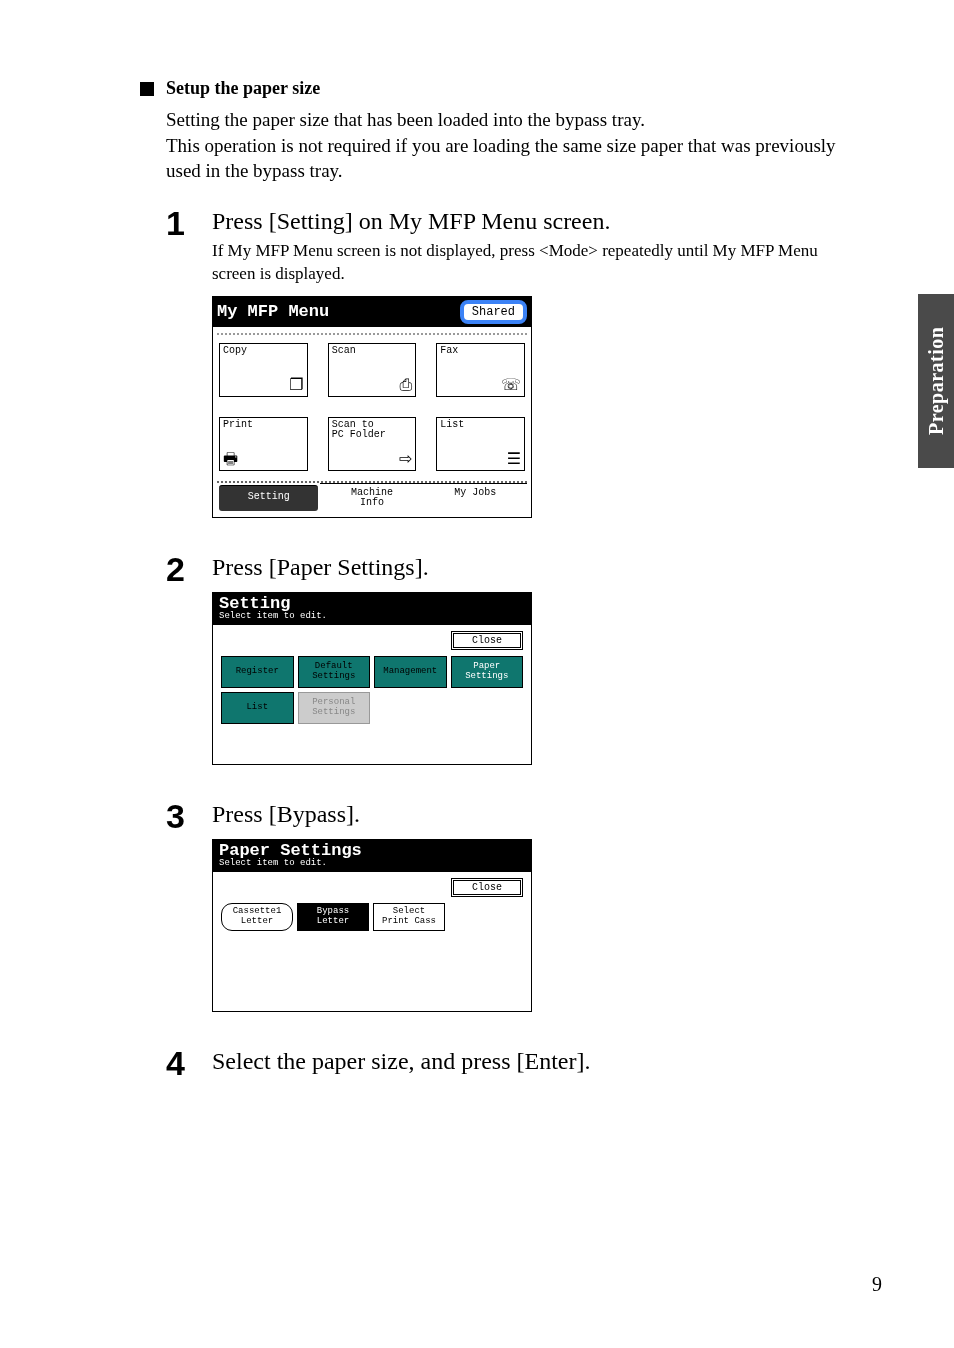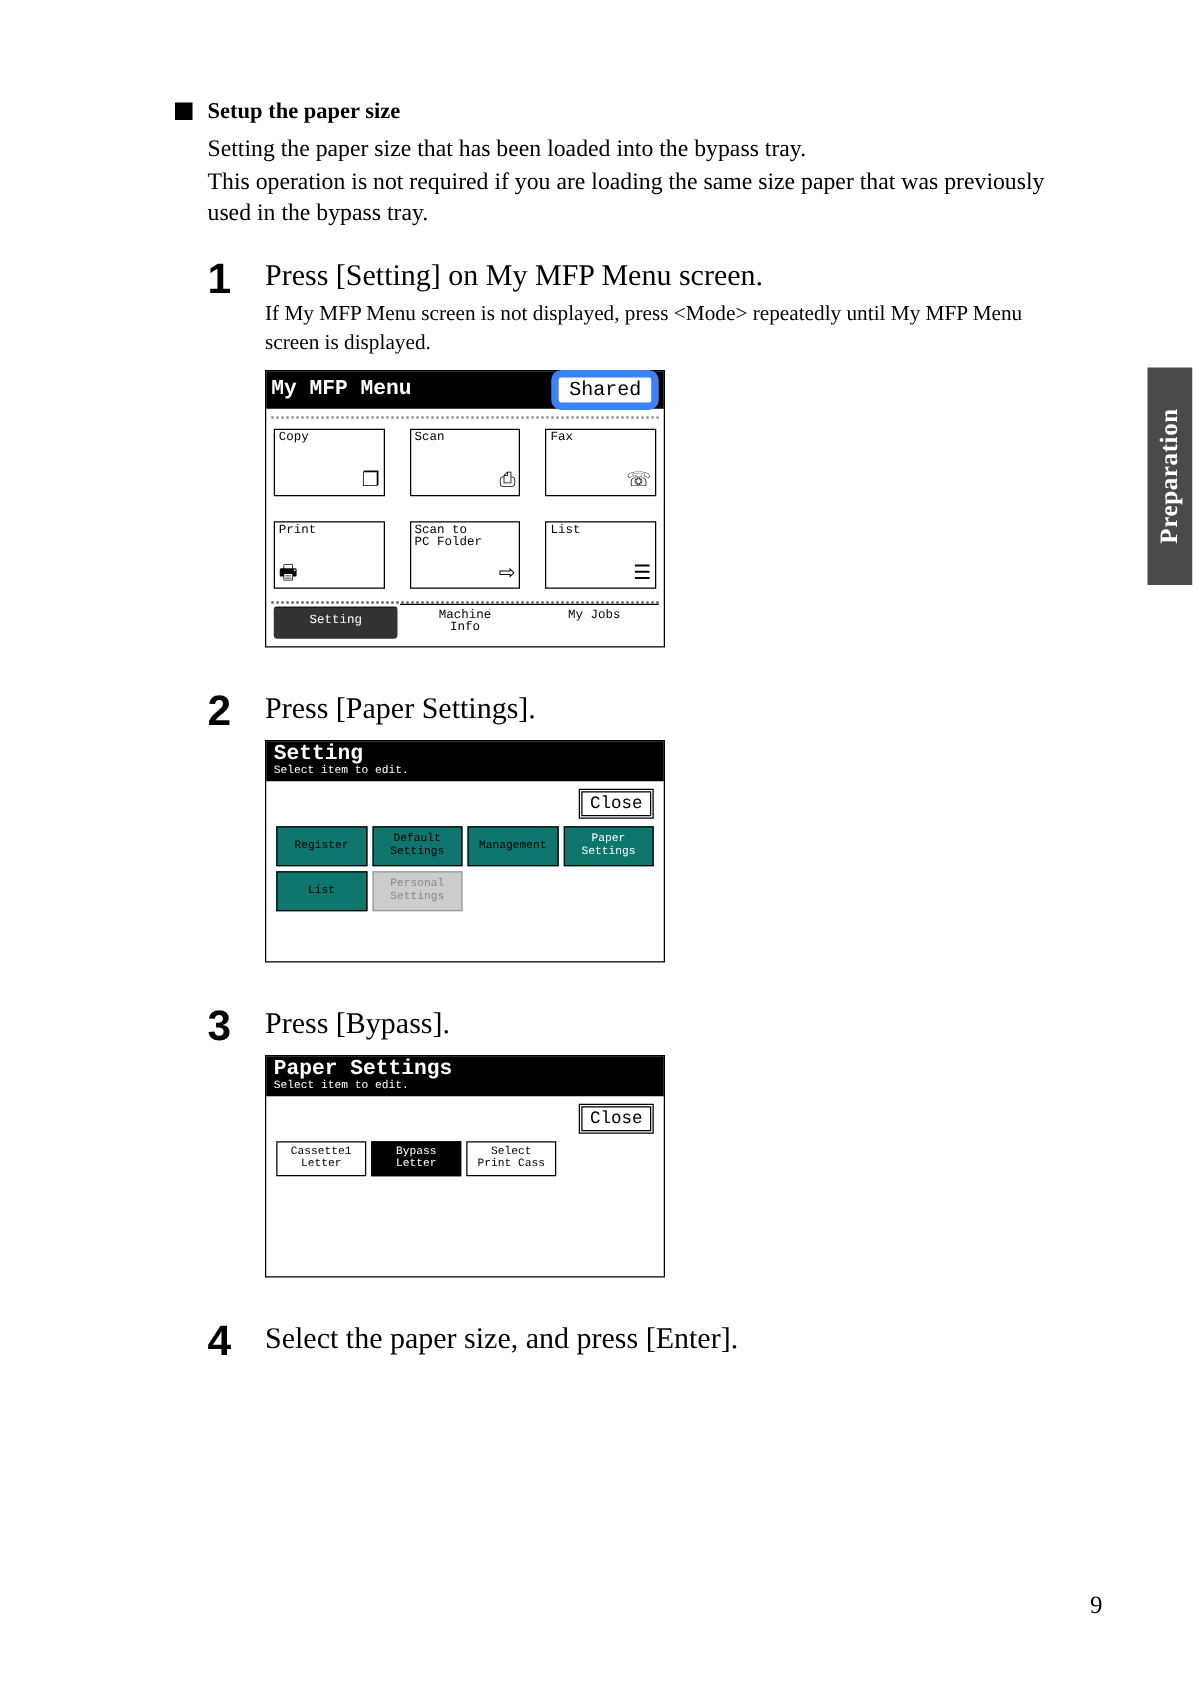--- a/index.html
+++ b/index.html
@@ -113,25 +113,25 @@
     color: #fff;
     display: flex;
     align-items: center;
     justify-content: space-between;
     padding: 2px 4px;
     height: 26px;
     font-size: 17px;
     font-weight: bold;
   }
   .shared-btn {
-    border: 6px solid #3b82f6;
+    border: 4px solid #3b82f6;
     border-radius: 8px;
     color: #000;
     background: #fff;
-    font-size: 16px;
+    font-size: 12px;
     padding: 1px 8px;
     font-weight: normal;
   }
   .lcd-body {
     padding: 4px;
   }
   .icon-grid {
     display: grid;
     grid-template-columns: repeat(3, 1fr);
     gap: 20px;
@@ -203,22 +203,22 @@
     font-size: 9px;
     line-height: 1;
   }
   .close-row {
     display: flex;
     justify-content: flex-end;
     padding: 6px 8px 4px;
   }
   .dbl-btn {
     border: 3px double #000;
-    font-size: 14px;
-    padding: 1px 6px;
+    font-size: 10px;
+    padding: 1px 18px;
     background: #fff;
   }
   .setting-grid {
     display: grid;
     grid-template-columns: repeat(4, 1fr);
     gap: 4px;
     padding: 2px 8px 40px 8px;
   }
   .setting-btn {
     border: 1px solid #000;
@@ -382,21 +382,21 @@
 
           <div class="lcd2">
             <div class="lcd2-header">
               <div class="lcd2-title">Paper Settings</div>
               <div class="lcd2-sub">Select item to edit.</div>
             </div>
             <div class="close-row">
               <span class="dbl-btn">Close</span>
             </div>
             <div class="paper-grid">
-              <div class="paper-btn" style="white-space:pre-line;">Cassette1
+              <div class="paper-btn" style="white-space:pre-line;border-radius:11px;">Cassette1
 Letter</div>
               <div class="paper-btn selected" style="white-space:pre-line;">Bypass
 Letter</div>
               <div class="paper-btn" style="white-space:pre-line;">Select
 Print Cass</div>
             </div>
           </div>
 
         </div>
       </div>

